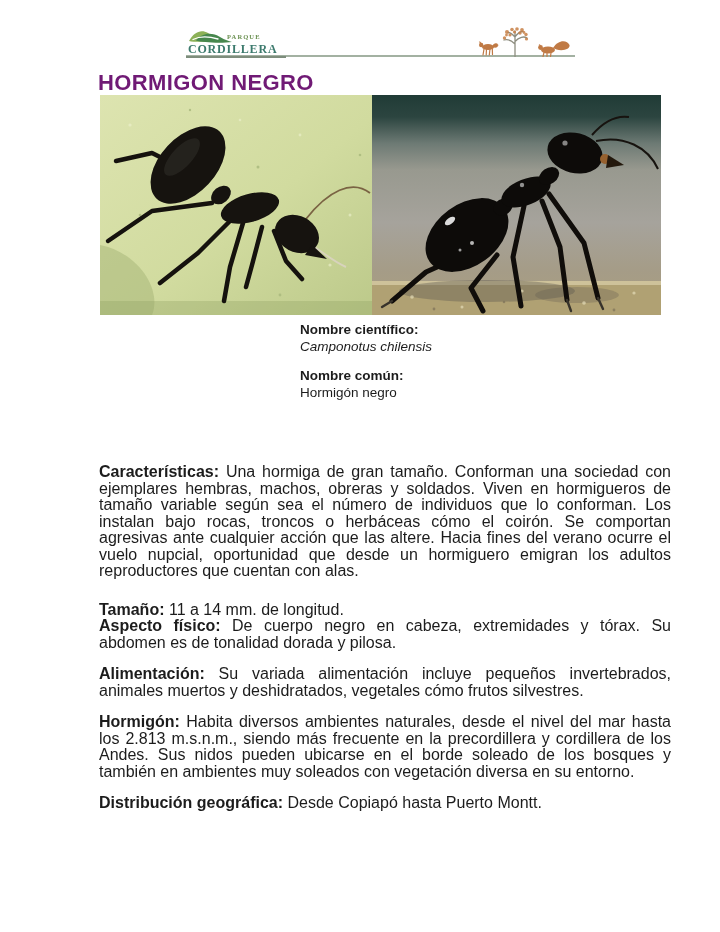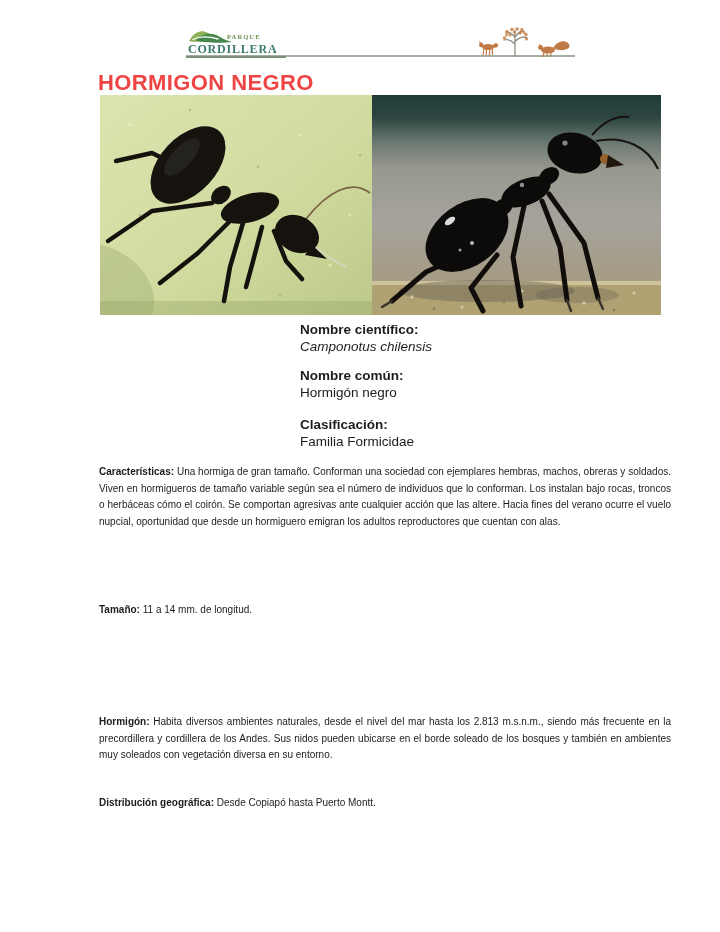--- a/index.html
+++ b/index.html
@@ -11,34 +11,34 @@
   .logo{position:absolute;left:183px;top:24px;width:102px;height:34px;}
   .hline{position:absolute;left:186px;top:55px;width:389px;height:2px;background:#a3b1a2;}
   .hline-dark{position:absolute;left:186px;top:56px;width:100px;height:2px;background:#7d8d7c;}
   .deco{position:absolute;}
   .deco.fox{left:477px;top:39px;width:22px;height:17px;}
   .deco.tree{left:501px;top:26px;width:28px;height:31px;}
   .deco.squirrel{left:535px;top:38px;width:36px;height:19px;}
   
   .title{
     position:absolute;left:98px;top:70px;font-size:22px;font-weight:bold;
-    letter-spacing:0.4px;color:#ef4444;white-space:nowrap;
+    letter-spacing:0.4px;color:#701a75;white-space:nowrap;
   }
   
   .photo{position:absolute;top:95px;display:block;}
   .photo.left{left:100px;width:272px;height:220px;}
   .photo.right{left:372px;width:289px;height:220px;}
   
   .tax{position:absolute;left:300px;font-size:13.5px;line-height:16.5px;}
   .tax .lab{font-weight:bold;}
   .tax .val.italic{font-style:italic;}
   
   .sec{
     position:absolute;left:99px;width:572px;margin:0;
-    font-size:10px;line-height:16.5px;text-align:justify;
+    font-size:16px;line-height:16.5px;text-align:justify;
   }
   .sec b{font-weight:bold;}
   
   .pagebox{position:absolute;left:619px;top:871px;width:38px;height:31px;}
   .pagebox text{
     font-family:"DejaVu Serif","Liberation Serif",serif;
     font-size:10px;fill:#3a3a3a;font-weight:bold;
   }
 </style>
 </head>
@@ -205,30 +205,32 @@
   </svg>
 
   <div class="tax" style="top:368px">
     <div class="lab">Nombre común:</div>
     <div class="val">Hormigón negro</div>
   </div>
   <div class="tax" style="top:322px">
     <div class="lab">Nombre científico:</div>
     <div class="val italic">Camponotus chilensis</div>
   </div>
-  <div class="tax" style="top:417px">
-    <div class="lab">Clasificación:</div>
-    <div class="val">Familia Formicidae</div>
-  </div>
 
   <p class="sec" style="top:464px">
     <b>Características:</b> <span>Una hormiga de gran tamaño. Conforman una sociedad con ejemplares hembras, machos, obreras y soldados. Viven en hormigueros de tamaño variable según sea el número de individuos que lo conforman. Los instalan bajo rocas, troncos o herbáceas cómo el coirón. Se comportan agresivas ante cualquier acción que las altere. Hacia fines del verano ocurre el vuelo nupcial, oportunidad que desde un hormiguero emigran los adultos reproductores que cuentan con alas.</span>
   </p>
   <p class="sec" style="top:602px">
     <b>Tamaño:</b> <span>11 a 14 mm. de longitud.</span>
+  </p>
+  <p class="sec" style="top:618px">
+    <b>Aspecto físico:</b> <span>De cuerpo negro en cabeza, extremidades y tórax. Su abdomen es de tonalidad dorada y pilosa.</span>
+  </p>
+  <p class="sec" style="top:666px">
+    <b>Alimentación:</b> <span>Su variada alimentación incluye pequeños invertebrados, animales muertos y deshidratados, vegetales cómo frutos silvestres.</span>
   </p>
   <p class="sec" style="top:714px">
     <b>Hormigón:</b> <span>Habita diversos ambientes naturales, desde el nivel del mar hasta los 2.813 m.s.n.m., siendo más frecuente en la precordillera y cordillera de los Andes. Sus nidos pueden ubicarse en el borde soleado de los bosques y también en ambientes muy soleados con vegetación diversa en su entorno.</span>
   </p>
   <p class="sec" style="top:795px">
     <b>Distribución geográfica:</b> <span>Desde Copiapó hasta Puerto Montt.</span>
   </p>
 
   <svg class="pagebox" viewBox="0 0 38 31">
     <path d="M1,1 H37 V19 L26,30 H1 Z" fill="#fdfdfd" stroke="#adadad" stroke-width="1"></path>

